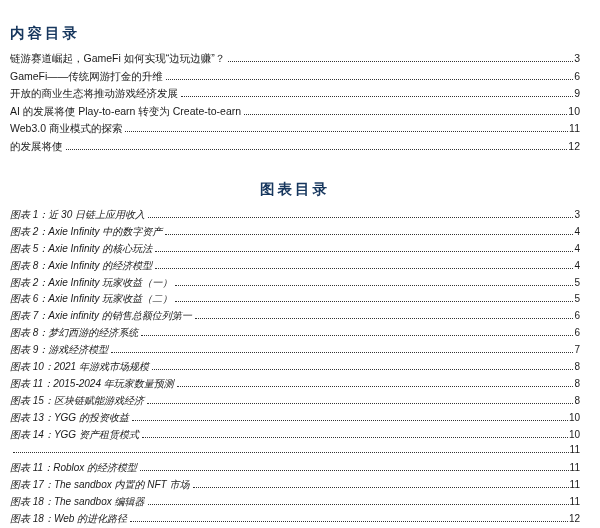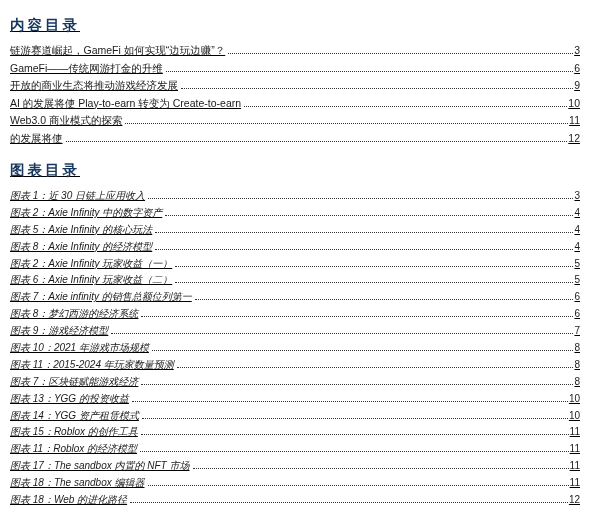--- a/index.html
+++ b/index.html
@@ -11,23 +11,22 @@
     margin: 0; padding: 0;
     background: #ffffff;
   }
   body {
     width: 600px; height: 528px;
     overflow: hidden;
     font-family: "Liberation Sans", "DejaVu Sans", sans-serif;
   }
   .page {
     width: 600px; height: 528px;
-    padding: 8px 20px 0 10px;
+    padding: 16px 20px 0 10px;
     background: #fff;
-    text-decoration: underline;
   }
   .sec-title {
     font-family: "DejaVu Serif", "Liberation Serif", serif;
     color: var(--heading, #17375E);
     font-weight: bold;
     font-size: 14.5px;
     letter-spacing: 3px;
     margin: 0;
     line-height: 22px;
   }
@@ -48,21 +47,21 @@
     flex: 1 1 auto;
     border-bottom: 1.4px dotted #333;
     margin: 0 1px 3px 3px;
     min-width: 10px;
   }
   .toc-row .pagenum {
     white-space: nowrap;
     font-size: 10.5px;
   }
   .content-section { margin-top: 6px; }
-  .figure-section { margin-top: 10px; }
+  .figure-section { margin-top: 21px; text-align: center; }
   .figure-section .toc-row {
     height: 16.9px;
     font-size: 10px;
     font-style: italic;
   }
   .figure-section .toc-row .pagenum {
     font-size: 10px;
     font-style: normal;
   }
 </style>
@@ -159,36 +158,35 @@
         <span class="label">图表 10：2021 年游戏市场规模</span>
         <span class="dots"></span>
         <span class="pagenum">8</span>
       </div>
       <div class="toc-row">
         <span class="label">图表 11：2015-2024 年玩家数量预测</span>
         <span class="dots"></span>
         <span class="pagenum">8</span>
       </div>
       <div class="toc-row">
-        <span class="label">图表 7：区块链赋能游戏经济</span>
+        <span class="label">图表 15：区块链赋能游戏经济</span>
         <span class="dots"></span>
         <span class="pagenum">8</span>
       </div>
       <div class="toc-row">
         <span class="label">图表 13：YGG 的投资收益</span>
         <span class="dots"></span>
         <span class="pagenum">10</span>
       </div>
       <div class="toc-row">
         <span class="label">图表 14：YGG 资产租赁模式</span>
         <span class="dots"></span>
         <span class="pagenum">10</span>
       </div>
       <div class="toc-row">
-        <span class="label">图表 15：Roblox 的创作工具</span>
         <span class="dots"></span>
         <span class="pagenum">11</span>
       </div>
       <div class="toc-row">
         <span class="label">图表 11：Roblox 的经济模型</span>
         <span class="dots"></span>
         <span class="pagenum">11</span>
       </div>
       <div class="toc-row">
         <span class="label">图表 17：The sandbox 内置的 NFT 市场</span>

